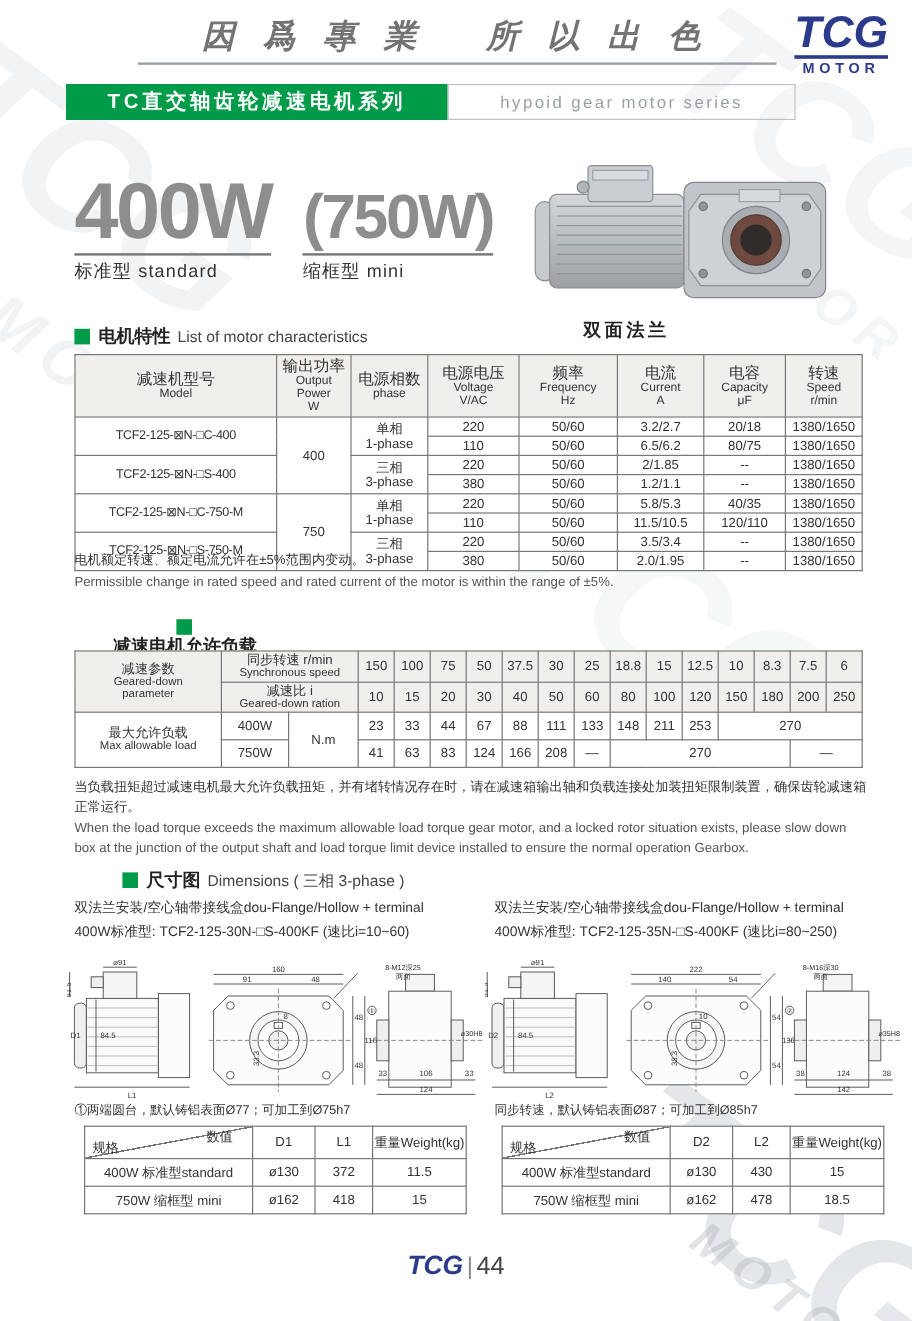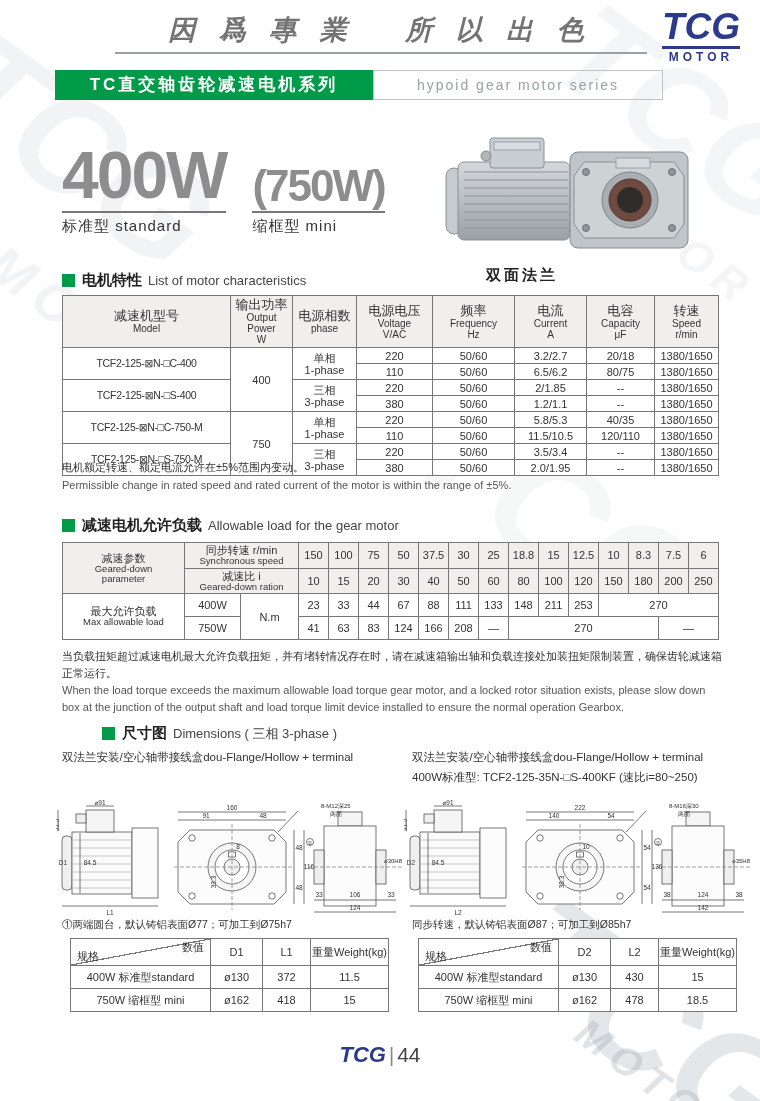--- a/index.html
+++ b/index.html
@@ -18,21 +18,21 @@
   .series{position:absolute;top:70px;left:55px;display:flex;z-index:2;}
   .series-cn{background:#009b48;color:#fff;width:318px;height:30px;line-height:30px;text-align:center;
              font-size:17px;font-weight:bold;letter-spacing:3px;}
   .series-en{border:1px solid #bfc3c7;width:288px;height:28px;line-height:28px;text-align:center;
              color:#9aa0a6;font-size:14px;letter-spacing:2px;}
   
   .product{position:absolute;top:144px;left:62px;display:flex;align-items:flex-end;z-index:2;}
   .pw{display:inline-block;margin-right:26px;}
   .pw .num{color:#8d8d8d;font-weight:800;line-height:0.95;letter-spacing:-2px;}
   .pw-main .num{font-size:66px;}
-  .pw-alt .num{font-size:44px;}
+  .pw-alt .num{font-size:52px;}
   .pw .rule{border-top:2px solid #777;margin-top:4px;}
   .pw .cap{font-size:15px;color:#333;padding-top:4px;letter-spacing:1px;}
   .photo{position:absolute;top:132px;left:438px;z-index:2;}
   .photo-cap{position:absolute;top:266px;left:486px;font-size:15px;font-weight:bold;color:#222;letter-spacing:3px;z-index:2;}
   
   .sec{position:absolute;left:62px;display:flex;align-items:center;z-index:2;}
   .sec .sq{width:13px;height:13px;background:#009b48;margin-right:7px;}
   .sec .cn{font-size:15px;font-weight:bold;color:#222;margin-right:6px;}
   .sec .en{font-size:13px;color:#444;}
   
@@ -57,21 +57,21 @@
   .drawing{position:absolute;top:800px;z-index:2;}
   .drawing.left{left:56px;} .drawing.right{left:404px;}
   .fnote{position:absolute;top:918px;font-size:10.5px;color:#333;z-index:2;}
   .fnote.left{left:62px;} .fnote.right{left:412px;}
   .t3{position:absolute;top:938px;width:318px;font-size:11px;z-index:2;}
   .t3.left{left:70px;} .t3.right{left:418px;}
   .t3 td{height:22px;}
   .t3 .hd{background:#fff;height:26px;padding:0;}
   .corner{position:relative;width:100%;height:26px;
     background-image:linear-gradient(to bottom right,transparent calc(50% - 0.6px),#777 calc(50% - 0.6px),#777 calc(50% + 0.6px),transparent calc(50% + 0.6px));}
-  .corner .t{position:absolute;top:1px;right:6px;font-size:11px;}
+  .corner .t{position:absolute;top:1px;right:16px;font-size:11px;}
   .corner .b{position:absolute;bottom:1px;left:6px;font-size:11px;}
   
   .footer{position:absolute;top:1042px;left:0;width:100%;text-align:center;z-index:2;}
   .footer .b{color:#2c3a8c;font-size:22px;font-weight:900;font-style:italic;}
   .footer .d{color:#888;font-size:20px;margin:0 3px;font-weight:300;}
   .footer .p{color:#444;font-size:21px;}
   svg text{font-family:"Liberation Sans",sans-serif;}
 </style>
 </head>
 <body>
@@ -289,21 +289,21 @@
           <td>1380/1650</td>
         </tr>
       </tbody>
   </table>
 
   <div class="notes">
     <div class="cn">电机额定转速、额定电流允许在±5%范围内变动。</div>
     <div class="en">Permissible change in rated speed and rated current of the motor is within the range of ±5%.</div>
   </div>
 
-  <div class="sec" style="top:516px;">
+  <div class="sec" style="top:516px;flex-direction:column;">
     <span class="sq"></span>
     <span class="cn">减速电机允许负载</span>
     <span class="en">Allowable load for the gear motor</span>
   </div>
 
   <table class="t2">
     <colgroup id="load-cols">
         <col style="width: 122px;">
         <col style="width: 56px;">
         <col style="width: 58px;">
@@ -416,20 +416,21 @@
   </div>
 
   <div class="sec" style="top:724px;margin-left:40px;">
     <span class="sq"></span>
     <span class="cn">尺寸图</span>
     <span class="en">Dimensions ( 三相 3-phase )</span>
   </div>
 
   <div class="dimtext left">
     <div>双法兰安装/空心轴带接线盒dou-Flange/Hollow + terminal</div>
+    <div>400W标准型: TCF2-125-30N-□S-400KF  (速比i=10~60)</div>
   </div>
   <div class="dimtext right">
     <div>双法兰安装/空心轴带接线盒dou-Flange/Hollow + terminal</div>
     <div>400W标准型: TCF2-125-35N-□S-400KF  (速比i=80~250)</div>
   </div>
 
   <div class="drawing left">
     <svg width="348" height="120" viewBox="0 0 348 120">
       <g stroke="#555" stroke-width="0.8" fill="none">
         <rect x="6" y="36" width="10" height="54" rx="4" fill="#f0f0f0"></rect>

